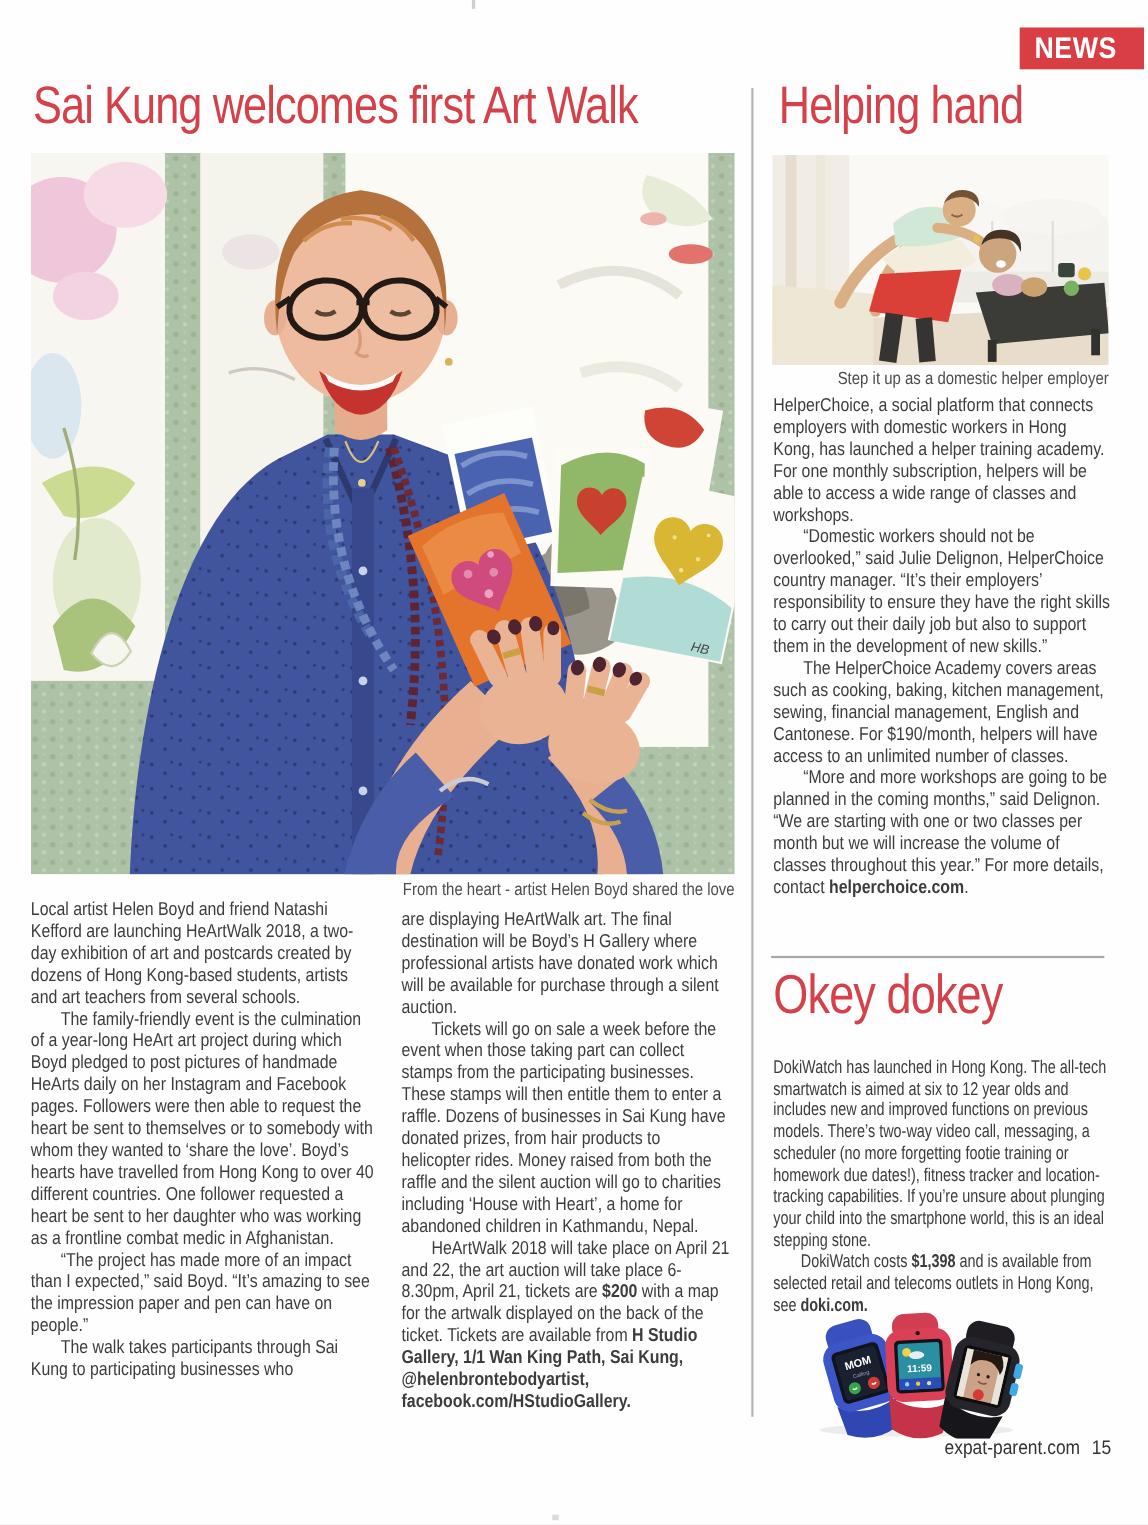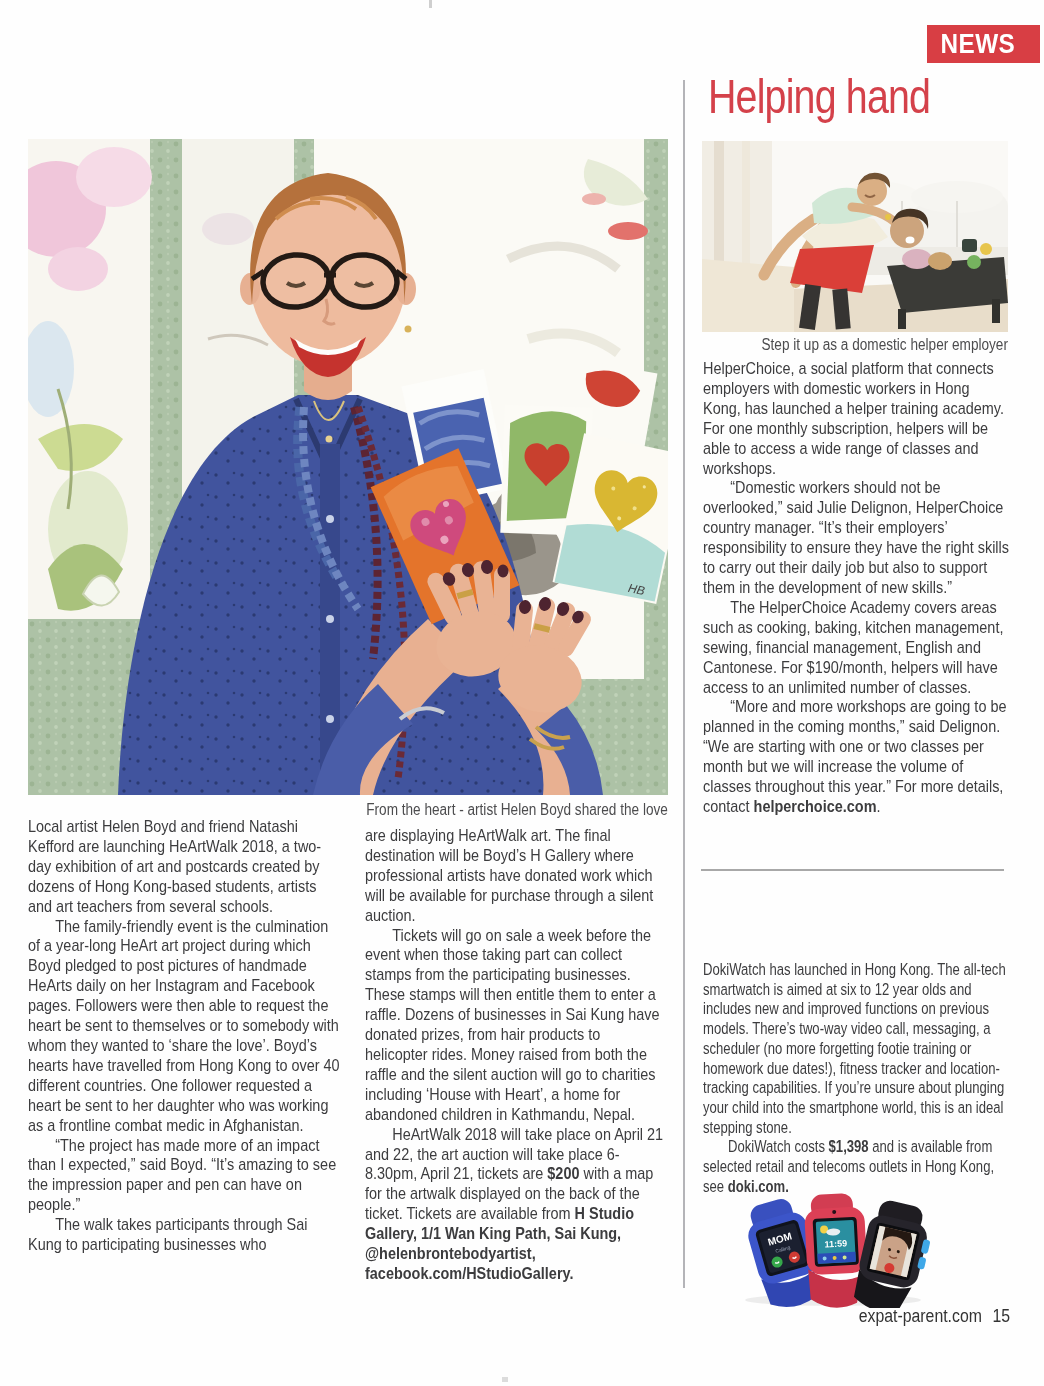--- a/index.html
+++ b/index.html
@@ -55,20 +55,22 @@
 </style>
 </head>
 <body>
 
 <div class="page">
 
   <div class="news-badge">
     <span>NEWS</span>
   </div>
 
+  <h1 class="headline hl-artwalk">
+    <span class="hx">Sai Kung welcomes first Art Walk</span></h1>
   <h1 class="headline hl-helping">
     <span class="hx">Helping hand</span></h1>
 
   <div class="vrule"></div>
 
   <figure class="photo photo-main">
     <svg viewBox="0 0 640 656" width="640" height="656">
       <defs>
         <pattern id="mp-wall" width="16" height="16" patternUnits="userSpaceOnUse">
           <rect width="16" height="16" fill="#adc2a6"></rect>
@@ -302,20 +304,22 @@
   <div class="caption cap-helper">Step it up as a domestic helper employer</div>
 
   <div class="col col3">
     <p>HelperChoice, a social platform that connects employers with domestic workers in Hong Kong, has launched a helper training academy. For one monthly subscription, helpers will be able to access a wide range of classes and workshops.</p>
     <p class="ind">“Domestic workers should not be overlooked,” said Julie Delignon, HelperChoice country manager. “It’s their employers’ responsibility to ensure they have the right skills to carry out their daily job but also to support them in the development of new skills.”</p>
     <p class="ind">The HelperChoice Academy covers areas such as cooking, baking, kitchen management, sewing, financial management, English and Cantonese. For $190/month, helpers will have access to an unlimited number of classes.</p>
     <p class="ind"><span>“More and more workshops are going to be planned in the coming months,” said Delignon. “We are starting with one or two classes per month but we will increase the volume of classes throughout this year.” For more details, contact </span><b>helperchoice.com</b><span>.</span></p>
   </div>
 
   <div class="hrule"></div>
+  <h1 class="headline hl-okey">
+    <span class="hx">Okey dokey</span></h1>
 
   <div class="col col4">
     <p>DokiWatch has launched in Hong Kong. The all-tech smartwatch is aimed at six to 12 year olds and includes new and improved functions on previous models. There’s two-way video call, messaging, a scheduler (no more forgetting footie training or homework due dates!), fitness tracker and location-tracking capabilities. If you’re unsure about plunging your child into the smartphone world, this is an ideal stepping stone.</p>
     <p class="ind"><span>DokiWatch costs </span><b>$1,398</b><span> and is available from selected retail and telecoms outlets in Hong Kong, see </span><b>doki.com.</b></p>
   </div>
 
   <figure class="photo photo-watches">
     <svg viewBox="0 0 210 116" width="210" height="116">
       <ellipse cx="105" cy="108" rx="88" ry="6" fill="#000" opacity=".07"></ellipse>
       <g transform="rotate(-16 55 58)">

